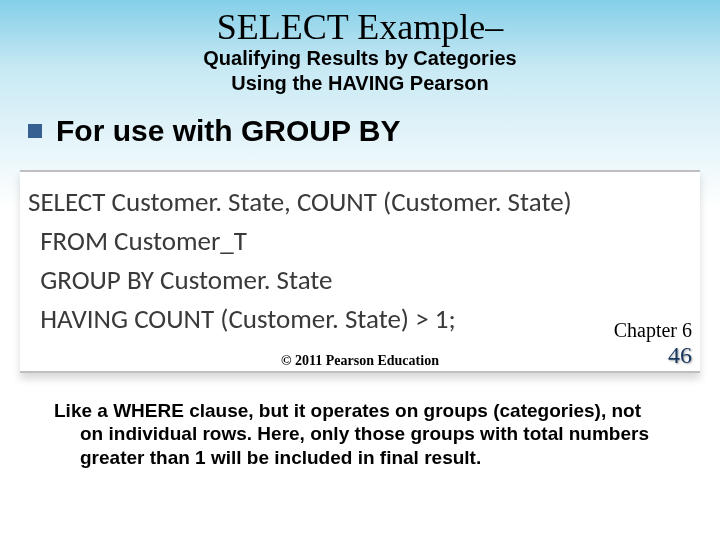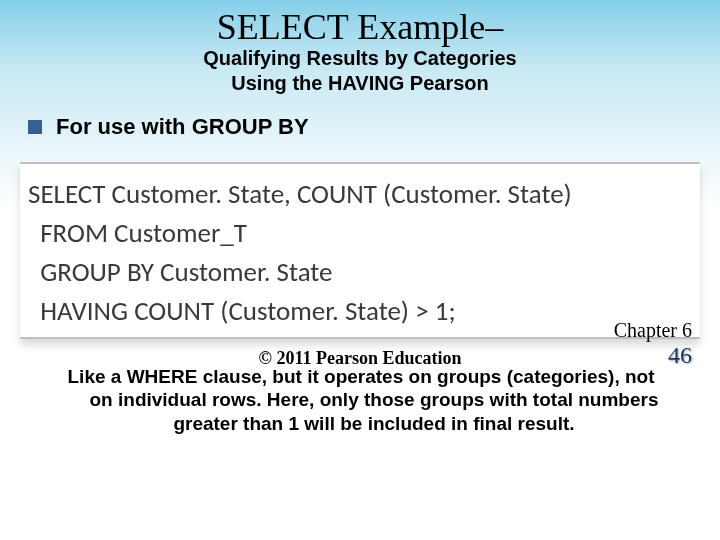--- a/index.html
+++ b/index.html
@@ -42,68 +42,67 @@
     padding-left: 28px;
   }
   .bullet-square {
     width: 14px;
     height: 14px;
     background: #376092;
     margin-right: 14px;
     flex-shrink: 0;
   }
   .bullet-text {
-    font-size: 22px;
+    font-size: 30px;
     font-weight: bold;
     color: #000;
     font-family: "Tahoma", "Verdana", sans-serif;
   }
   .code-block {
     margin: 22px 20px 0 20px;
     background: #ffffff;
     border-top: 2px solid #bfbfbf;
     border-bottom: 2px solid #bfbfbf;
     box-shadow: 0 6px 8px rgba(0,0,0,0.15);
-    padding: 10px 8px 6px 8px;
+    padding: 10px 8px 32px 8px;
     font-family: Calibri, "Segoe UI", sans-serif;
     font-size: 27px;
     color: #3a3a3a;
     line-height: 1.45;
   }
   .code-line { white-space: pre; }
   .explain {
     font-size: 19px;
     font-weight: bold;
     color: #000;
     padding: 26px 52px 0 54px;
     text-indent: -26px;
     margin-left: 26px;
     line-height: 1.25;
     font-family: "Tahoma", "Verdana", sans-serif;
-    text-align: center;
   }
   .footer {
     position: absolute;
     bottom: 10px;
     left: 0;
     width: 100%;
     box-sizing: border-box;
     padding: 0 28px;
     display: flex;
     justify-content: space-between;
     align-items: flex-end;
     font-family: "Times New Roman", serif;
     flex-direction: column;
   }
   .footer .chapter {
     font-size: 20px;
     color: #000;
   }
   .footer .copyright {
-    font-size: 18px;
+    font-size: 14px;
     color: #000;
     font-weight: bold;
     position: absolute;
     left: 50%;
     transform: translateX(-50%);
     bottom: 0;
   }
   .footer .pagenum {
     font-size: 24px;
     color: #17375e;

